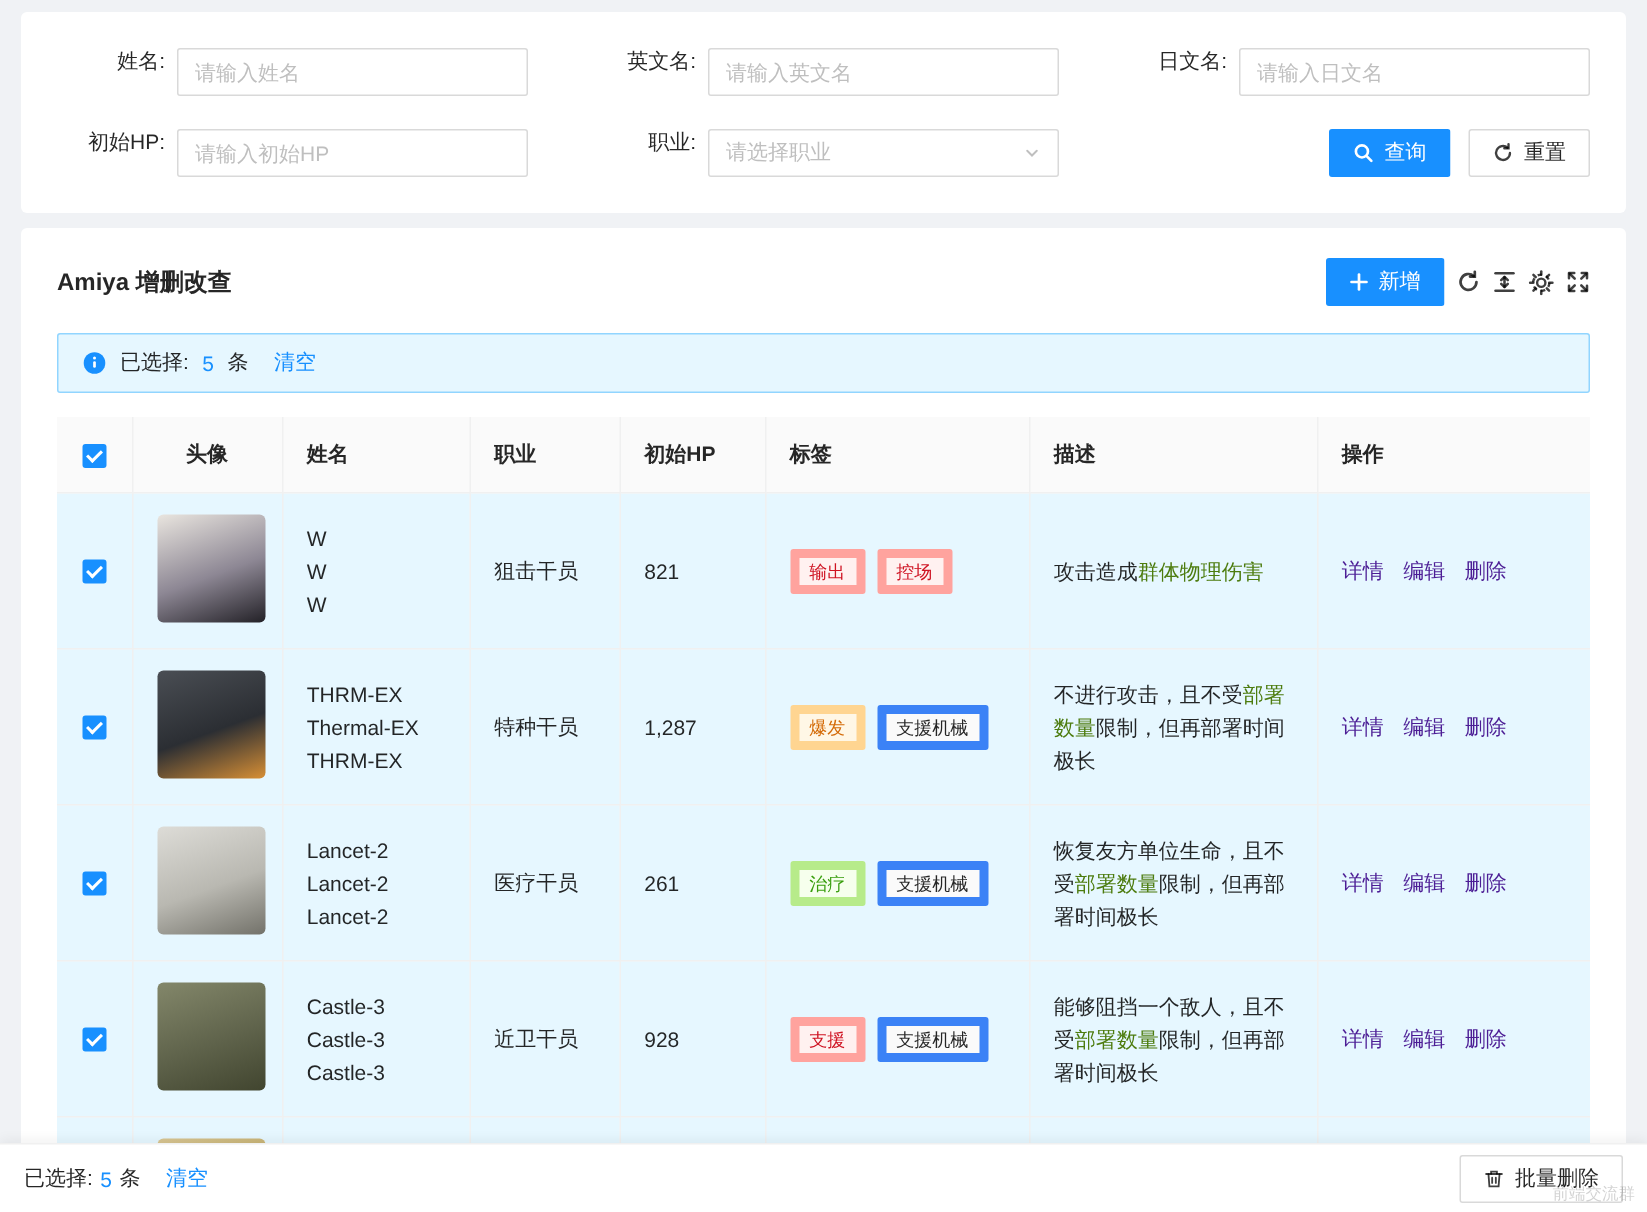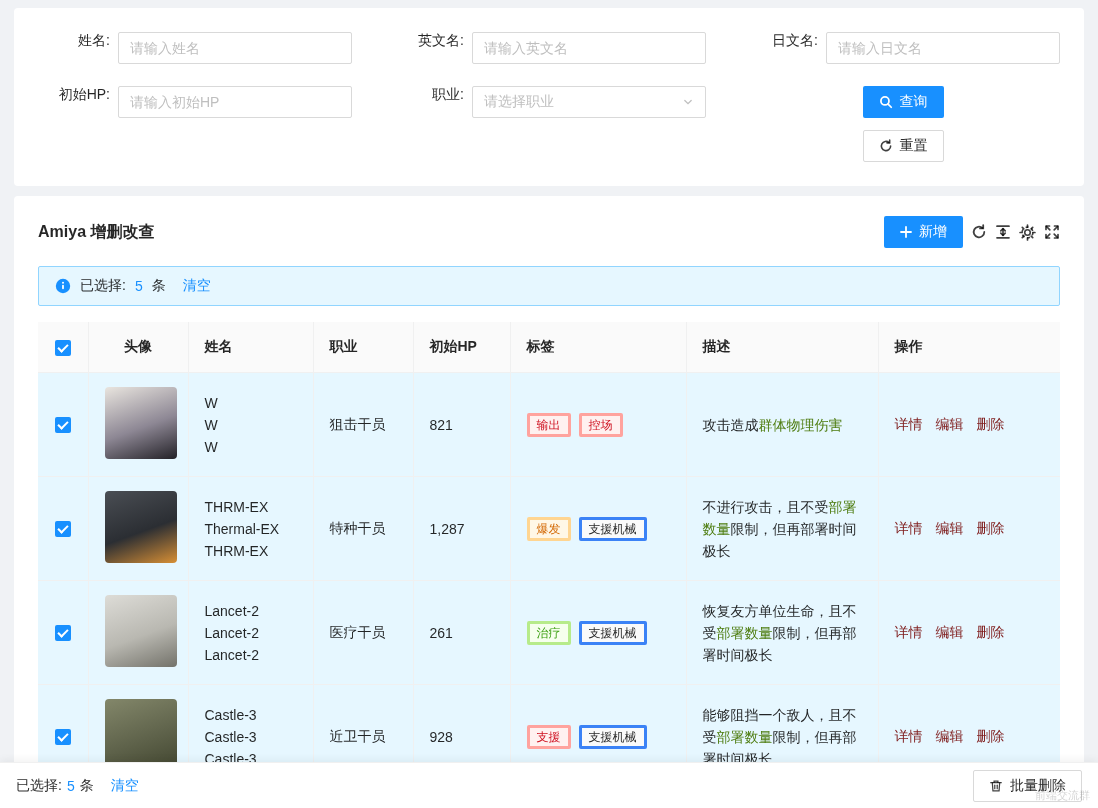--- a/index.html
+++ b/index.html
@@ -30,21 +30,21 @@
     padding: 0 11px; font-size: 14px; color: rgba(0,0,0,.85); outline: none;
     font-family: inherit; background: #fff; min-width: 0;
   }
   .input::placeholder { color: #bfbfbf; }
   .select {
     flex: 1; height: 32px; border: 1px solid #d9d9d9; border-radius: 2px;
     padding: 0 11px; display: flex; align-items: center; background: #fff; cursor: pointer;
   }
   .select-placeholder { color: #bfbfbf; }
   .select .chev { margin-left: auto; display: flex; }
-  .form-buttons { display: flex; align-items: center; justify-content: flex-end; gap: 12px; flex-direction: column; }
+  .form-buttons { display: flex; align-items: center; justify-content: flex-end; gap: 12px; }
 
   .btn {
     height: 32px; border-radius: 2px; border: 1px solid transparent;
     display: inline-flex; align-items: center; gap: 7px; padding: 0 15px;
     font-size: 14px; font-family: inherit; cursor: pointer; white-space: nowrap;
   }
   .btn-primary { background: #1890ff; color: #fff; }
   .btn-default { background: #fff; border-color: #d9d9d9; color: rgba(0,0,0,.85); }
 
   
@@ -84,31 +84,31 @@
     content: ""; position: absolute; left: 5px; top: 2px; width: 4px; height: 8px;
     border: 2px solid #fff; border-top: 0; border-left: 0; transform: rotate(45deg);
   }
 
   .avatar { width: 72px; height: 72px; border-radius: 4px; display: inline-block; }
 
   .name-line { line-height: 22px; }
 
   .tag {
     display: inline-block; font-size: 12px; line-height: 18px; padding: 0 7px;
-    border-radius: 2px; border: 3px solid #3b82f6; background: #fafafa;
+    border-radius: 2px; border: 6px solid #3b82f6; background: #fafafa;
     color: rgba(0,0,0,.85); margin-right: 8px; white-space: nowrap;
   }
   .tag-red    { color: #cf1322; background: #fff1f0; border-color: #ffa39e; }
   .tag-orange { color: #d46b08; background: #fff7e6; border-color: #ffd591; }
   .tag-green  { color: #389e0d; background: #f6ffed; border-color: #b7eb8a; }
 
   .desc { line-height: 22px; }
   .desc-highlight { color: #4d7c0f; }
 
-  .action-link { color: #7f1d1d; text-decoration: none; margin-right: 13px; cursor: pointer; white-space: nowrap; }
+  .action-link { color: #4c1d95; text-decoration: none; margin-right: 13px; cursor: pointer; white-space: nowrap; }
   .action-link:last-child { margin-right: 0; }
 
   
   .footer-bar {
     position: fixed; left: 0; right: 0; bottom: 0; height: 46px; z-index: 10;
     background: #fff; border-top: 1px solid #f0f0f0;
     box-shadow: 0 -2px 8px rgba(0,0,0,.06);
     display: flex; align-items: center; justify-content: space-between; padding: 0 16px;
   }
   .footer-left { display: flex; align-items: center; gap: 5px; }

